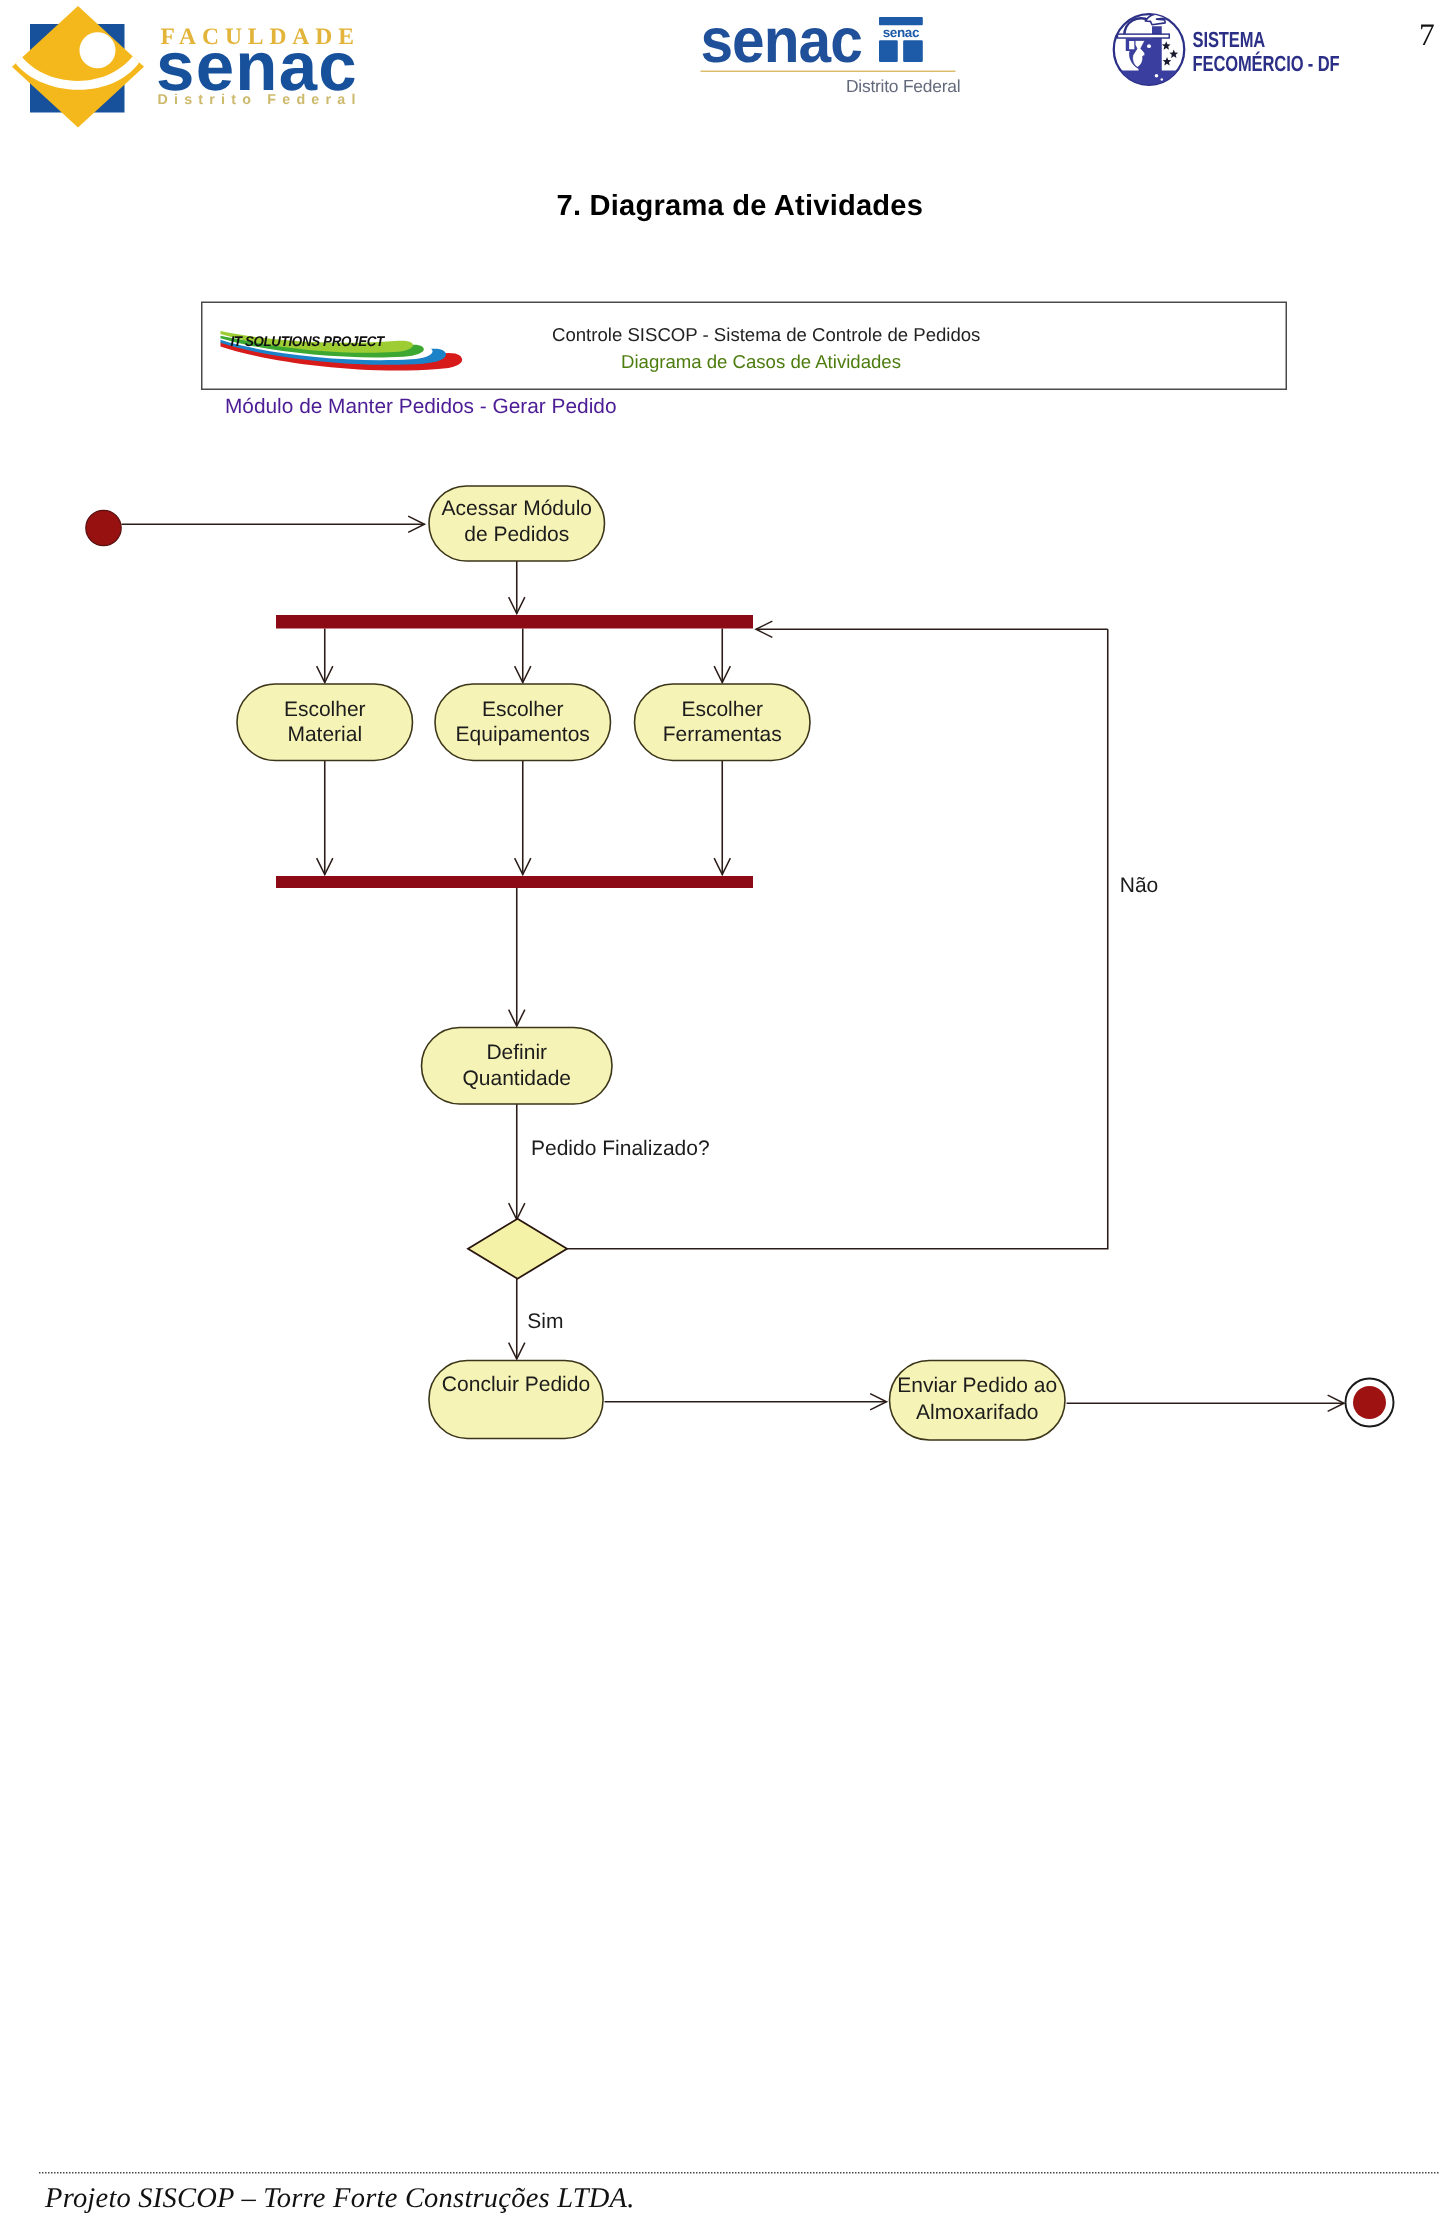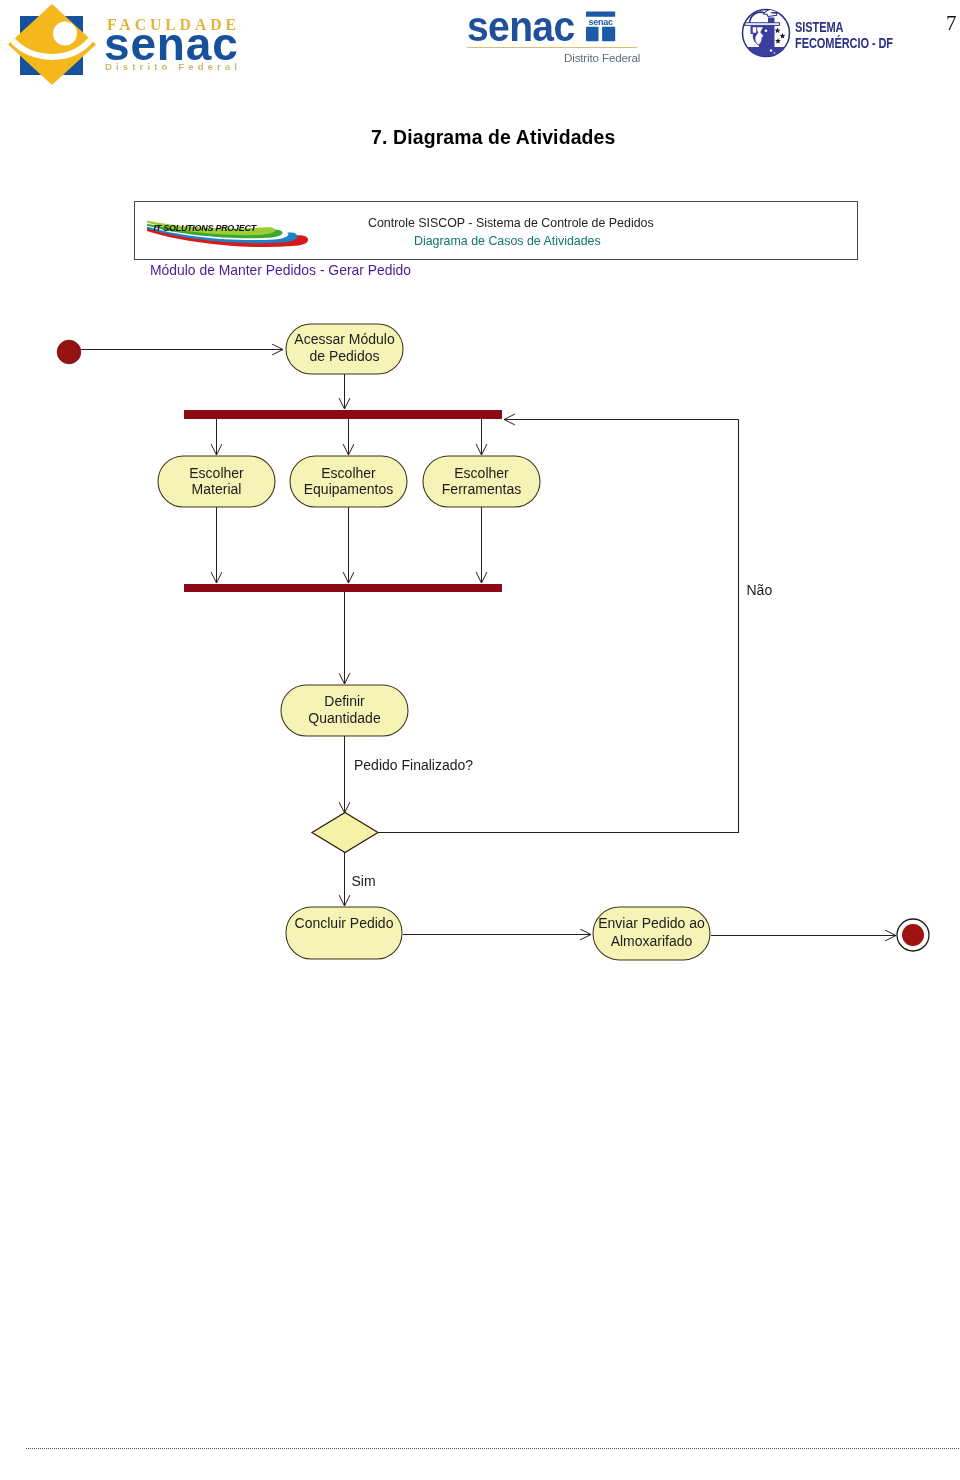--- a/index.html
+++ b/index.html
@@ -127,21 +127,21 @@
                C 131.8 13.2, 120 16, 104 16.8 C 71 17.8, 32 15.4, 1 8.8 Z" fill="#3ca832"></path>
 
       <path d="M1 7.6 C 31 17, 82 21.8, 117 19.7 C 127 19.1, 131.6 15.9, 128.2 13.4
                C 124.8 10.9, 114 13, 99 13.4 C 69 14.2, 31 12, 1 5.6 Z" fill="#9dcc33"></path>
       <text x="8" y="15.6" font-family="Liberation Sans, sans-serif" font-size="9.4" font-weight="bold" font-style="italic" fill="#101010" letter-spacing="-0.25" transform="scale(0.95 1)">IT SOLUTIONS PROJECT</text>
     </svg>
 
     <div class="abs" style="left:368px;top:217px;font-size:12.4px;color:#232323;line-height:13px;white-space:nowrap;">
       <span>Controle </span><span style="font-weight:normal;">SISCOP</span><span> - Sistema de Controle de Pedidos</span>
     </div>
-    <div class="abs" style="left:414px;top:235px;font-size:12.4px;color:#0f766e;line-height:13px;white-space:nowrap;">Diagrama de Casos de Atividades</div>
+    <div class="abs" style="left:414px;top:235px;font-size:12.4px;color:#4d7c0f;line-height:13px;white-space:nowrap;">Diagrama de Casos de Atividades</div>
 
     <div class="abs" style="left:150px;top:263px;font-size:13.9px;color:#4c1d95;line-height:15px;white-space:nowrap;">Módulo de Manter Pedidos - Gerar Pedido</div>
 
     <svg class="abs" style="left:0px;top:280px;" width="960" height="700" viewBox="0 0 960 700">
       <defs>
         <marker id="arw" markerWidth="14" markerHeight="14" refX="12.4" refY="6" orient="auto" markerUnits="userSpaceOnUse">
           <path d="M1.5 0.6 L12.4 6 L1.5 11.4" fill="none" stroke="#2a1c18" stroke-width="1" stroke-linecap="butt"></path>
         </marker>
       </defs>
       <g stroke="#2a1c18" stroke-width="1.05" fill="none">
@@ -226,14 +226,15 @@
         <circle cx="913" cy="655" r="11" fill="#9e1212"></circle>
       </g>
 
       <text x="354" y="490" font-family="Liberation Sans, sans-serif" font-size="14" fill="#1c1c1c">Pedido Finalizado?</text>
       <text x="746.5" y="314.5" font-family="Liberation Sans, sans-serif" font-size="14" fill="#1c1c1c">Não</text>
       <text x="351.5" y="605.5" font-family="Liberation Sans, sans-serif" font-size="14" fill="#1c1c1c">Sim</text>
     </svg>
   </div>
 
   <div class="abs" style="left:26px;top:1448px;width:933px;height:0;border-top:1.4px dotted #4a4a4a;"></div>
+  <div class="abs" style="left:30px;top:1455px;font-family:'Liberation Serif',serif;font-style:italic;font-size:19px;line-height:22px;color:#111;letter-spacing:0.15px;">Projeto SISCOP – Torre Forte Construções LTDA.</div>
 
 </div>
 
 </body></html>

